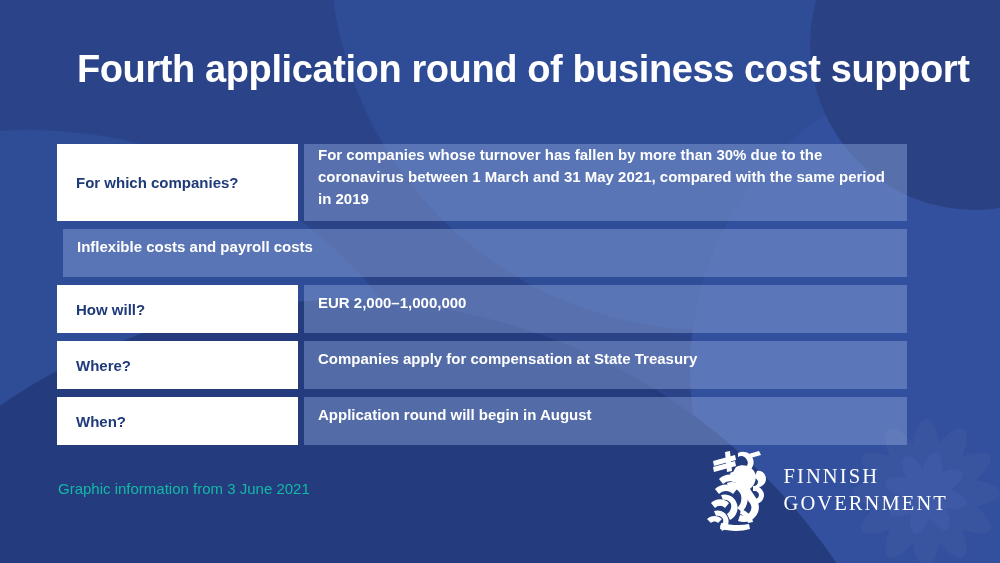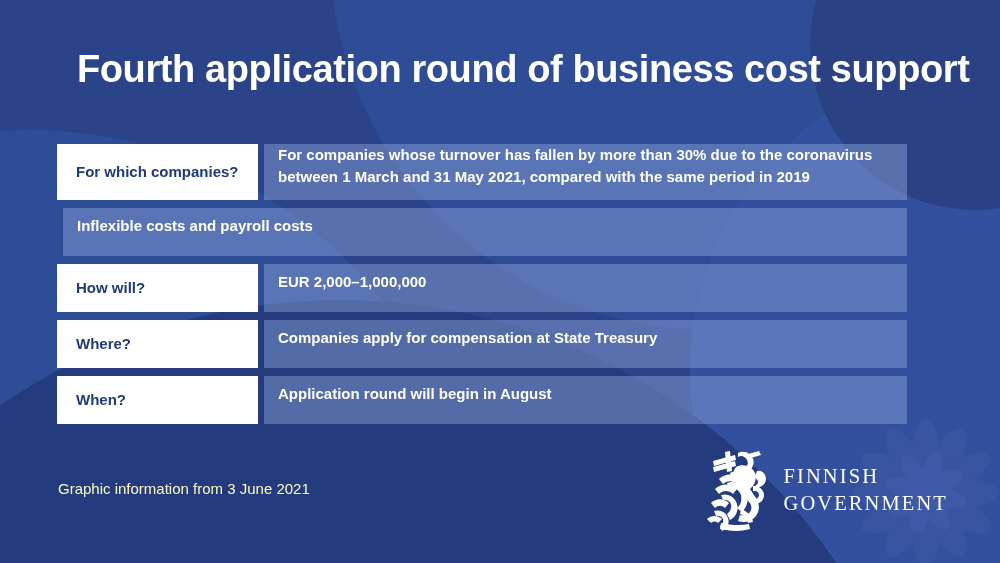--- a/index.html
+++ b/index.html
@@ -99,21 +99,21 @@
     left: 57px;
     top: 144px;
     width: 850px;
   }
   .row {
     display: flex;
     align-items: stretch;
     margin-bottom: 8px;
   }
   .cell-label {
-    width: 201px;
+    width: 241px;
     background: #ffffff;
     color: #1f3a79;
     font-size: 15px;
     font-weight: bold;
     display: flex;
     align-items: center;
     padding: 0 0 0 19px;
     box-sizing: border-box;
   }
   .cell-value {
@@ -132,21 +132,21 @@
   .row-tall .cell-label,
   .row-tall .cell-value { min-height: 54px; }
   .row-std .cell-label,
   .row-std .cell-value  { min-height: 48px; }
 
   
   .footnote {
     position: absolute;
     left: 58px;
     top: 480px;
-    color: #fef9c3;
+    color: #14b8a6;
     font-size: 15px;
   }
   .logo {
     position: absolute;
     right: 52px;
     top: 449px;
     display: flex;
     align-items: center;
     gap: 17px;
   }

